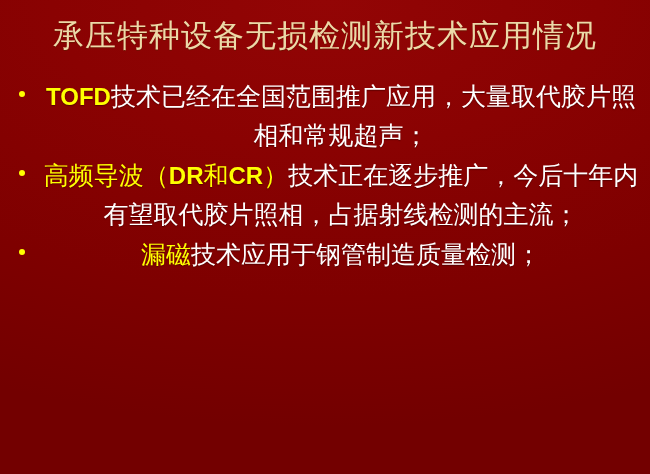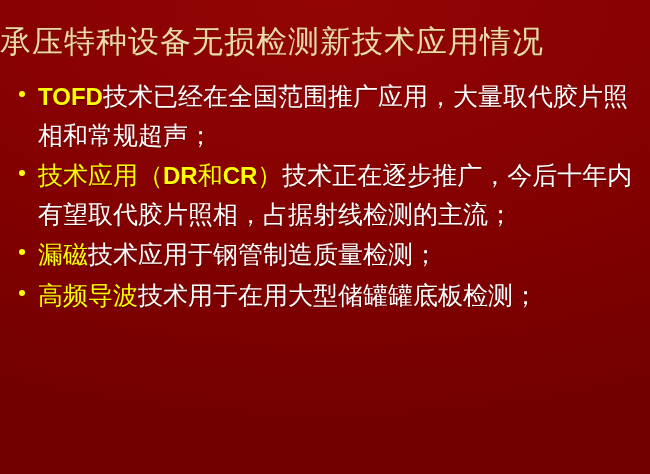--- a/index.html
+++ b/index.html
@@ -17,22 +17,23 @@
       radial-gradient(ellipse 120% 90% at 50% 0%, #930505 0%, #8a0202 35%, #7e0000 70%, #730000 100%),
       linear-gradient(180deg, #8e0303 0%, #860101 45%, #7a0000 100%);
     font-family: "Liberation Serif", "DejaVu Serif", serif;
     -webkit-font-smoothing: antialiased;
   }
 
   
   #slide-title {
     position: absolute;
     left: 0;
-    top: 22px;
+    top: 16px;
     width: 650px;
+    text-align: center;
     font-family: "Liberation Serif", "DejaVu Serif", serif;
     font-size: 31px;
     line-height: 40px;
     letter-spacing: 1px;
     color: #ecd9a8;
     text-shadow: 0 1px 0 rgba(90,30,0,0.55);
     white-space: nowrap;
   }
 
   
@@ -59,20 +60,21 @@
   }
   .bullet-dot.white { background: #ffffff; }
 
   .bullet-text {
     font-family: "Liberation Serif", "DejaVu Serif", serif;
     font-size: 25px;
     line-height: 38.5px;
     color: #ffffff;
     text-shadow: 0 1px 1px rgba(60,0,0,0.6);
     word-break: break-all;
+    text-align: center;
   }
   .bullet-text .hl {
     color: #ffff00;
   }
   .bullet-text .latin {
     font-family: "Liberation Sans", "DejaVu Sans", sans-serif;
     font-weight: bold;
     font-size: 24px;
   }
 </style>
@@ -85,30 +87,26 @@
 
   <div id="bullet-list">
 
     <div class="bullet-row">
       <span class="bullet-dot" style="background: rgb(255, 255, 0);"></span>
       <div class="bullet-text"><span class="hl latin">TOFD</span><span>技术已经在全国范围推广应用，大量取代胶片照相和常规超声；</span></div>
     </div>
 
     <div class="bullet-row">
       <span class="bullet-dot" style="background: rgb(255, 255, 0);"></span>
-      <div class="bullet-text"><span class="hl">技术应用（</span><span class="hl latin">DR</span><span class="hl">和</span><span class="hl latin">CR</span><span class="hl">）</span><span>技术正在逐步推广，今后十年内有望取代胶片照相，占据射线检测的主流；</span></div>
+      <div class="bullet-text"><span class="hl">高频导波（</span><span class="hl latin">DR</span><span class="hl">和</span><span class="hl latin">CR</span><span class="hl">）</span><span>技术正在逐步推广，今后十年内有望取代胶片照相，占据射线检测的主流；</span></div>
     </div>
 
 
     <div class="bullet-row">
       <span class="bullet-dot" style="background: rgb(255, 255, 0);"></span>
       <div class="bullet-text"><span class="hl">漏磁</span><span>技术应用于钢管制造质量检测；</span></div>
     </div>
 
 
-    <div class="bullet-row">
-      <span class="bullet-dot" style="background: rgb(255, 255, 0);"></span>
-      <div class="bullet-text"><span class="hl">高频导波</span><span>技术用于在用大型储罐罐底板检测；</span></div>
-    </div>
 
 
   </div>
 </div>
 
 </body></html>

